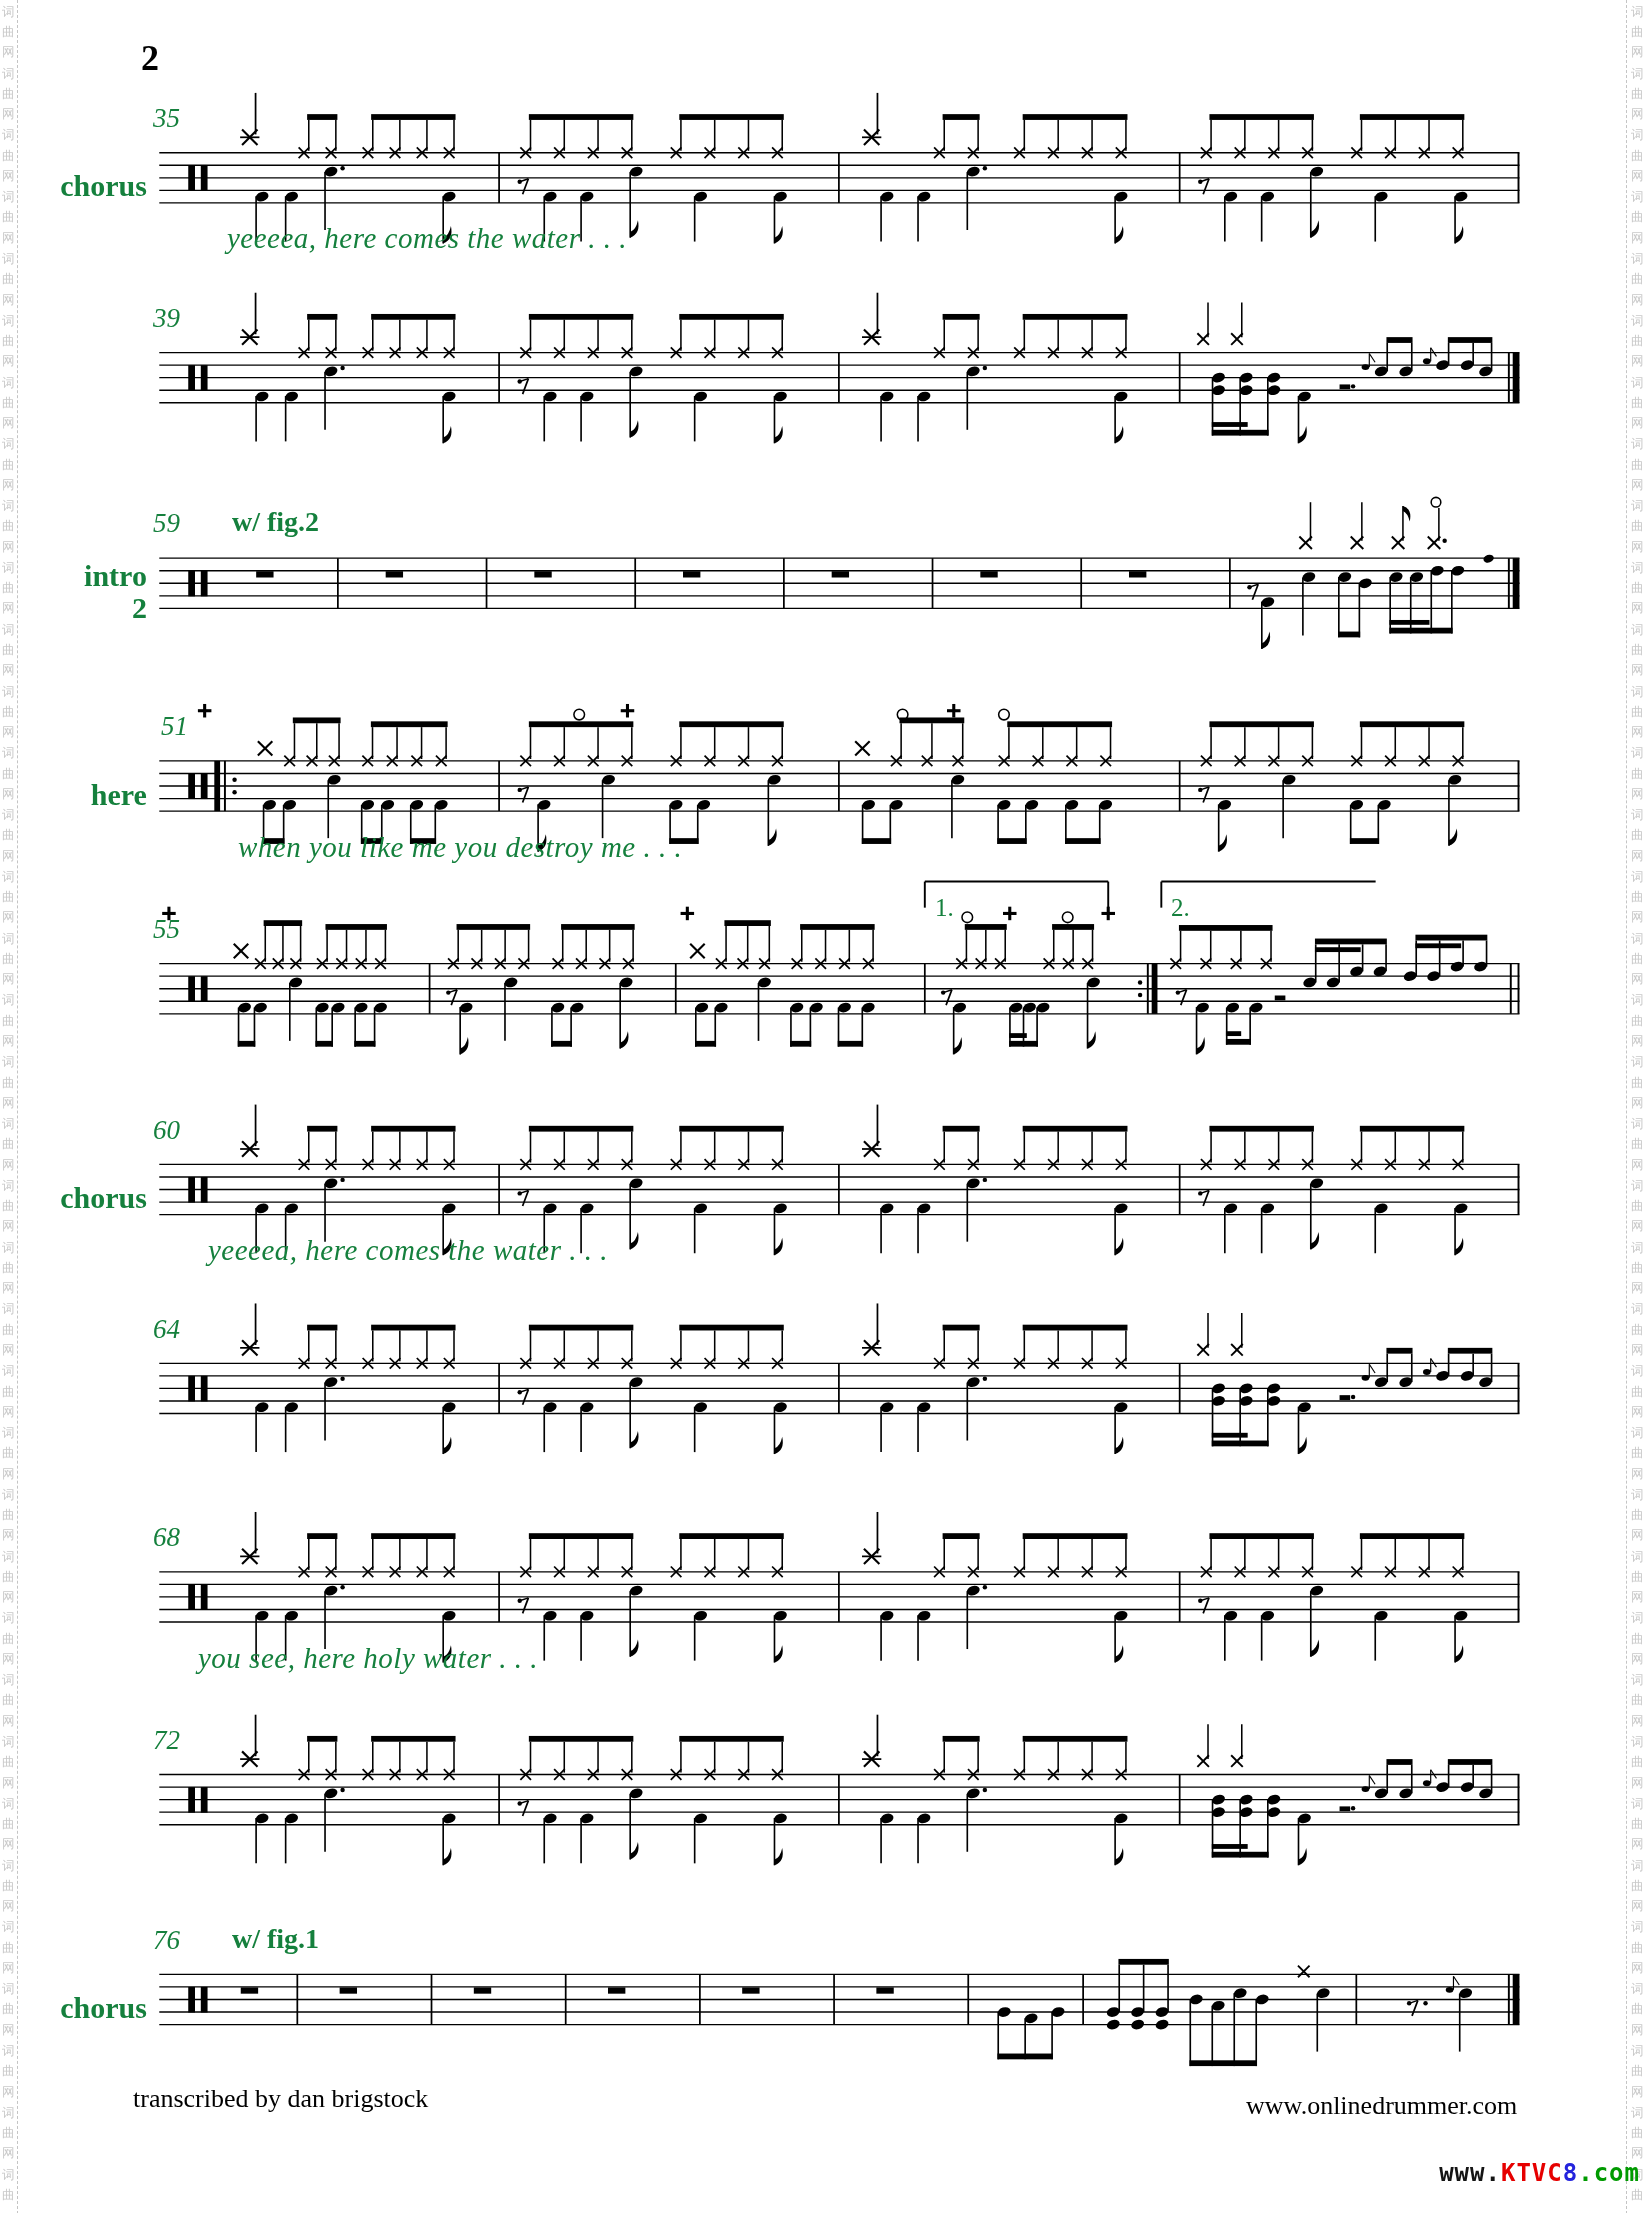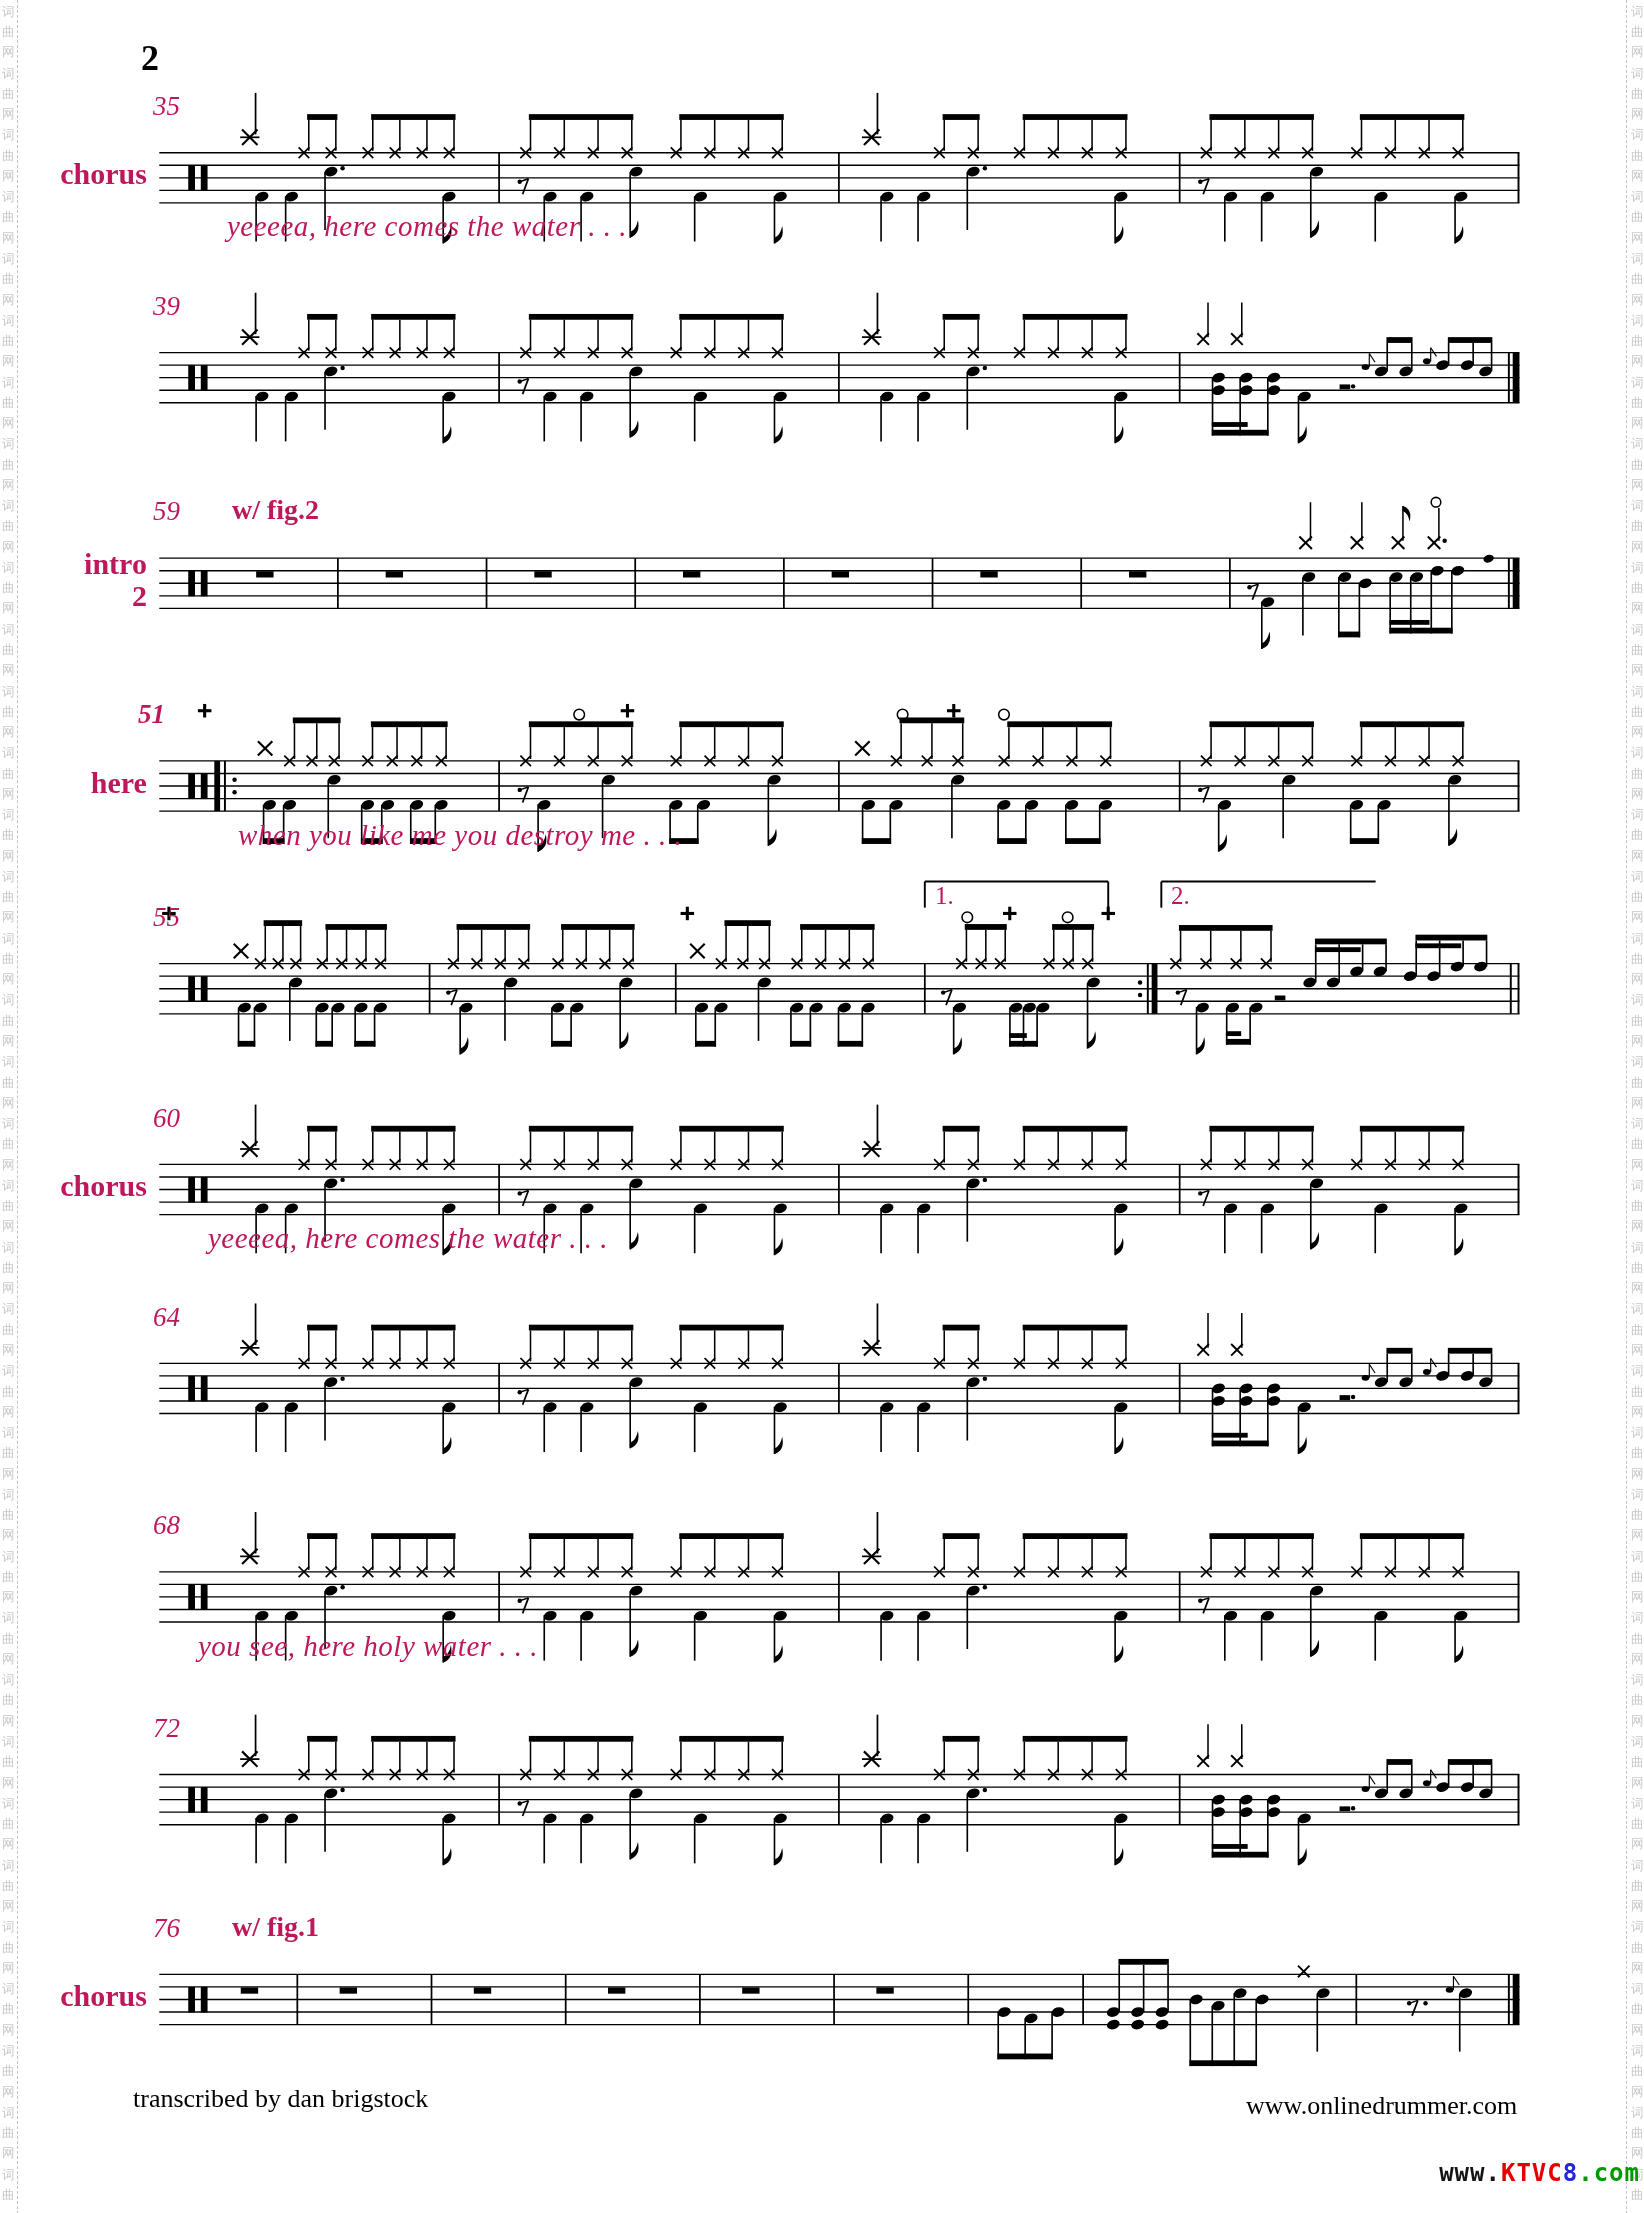--- a/index.html
+++ b/index.html
@@ -1,20 +1,20 @@
 <!DOCTYPE html>
 <html><head>
 <meta charset="utf-8">
 <style>
   html,body{margin:0;padding:0;}
   body{width:1644px;height:2214px;background:#ffffff;position:relative;
        font-family:"Liberation Serif", serif;color:#000;}
   .page{position:absolute;inset:0;overflow:hidden;background:#fff;}
   svg{position:absolute;left:0;top:0;}
-  .txt{position:absolute;color:#be185d;white-space:nowrap;}
+  .txt{position:absolute;color:#15803d;white-space:nowrap;margin-top:12px;}
   .pagenum{position:absolute;left:141px;top:37px;font-weight:bold;font-size:36px;}
   .mnum{font-style:italic;font-size:27px;}
   .syslabel{font-weight:bold;font-size:30px;left:1.9px;width:145px;text-align:right;line-height:32px;}
   .annot{font-weight:bold;font-size:28px;}
   .lyrics{font-style:italic;font-size:29px;letter-spacing:0.5px;}
   .endlabel{font-size:25px;}
   .footer-left{position:absolute;left:133px;top:2084px;font-size:26px;}
   .footer-right{position:absolute;left:1246px;top:2091px;font-size:26px;}
   .watermark{position:absolute;left:1381px;top:2159px;width:259px;text-align:right;}
   .wm{font-family:"DejaVu Sans Mono", monospace;font-weight:bold;font-size:24px;letter-spacing:1px;}
@@ -1774,21 +1774,21 @@
 
   <div id="text-layer">
       <div class="txt mnum" style="left: 153px; top: 91px;">35</div>
       <div class="txt syslabel" style="left: 1.9px; top: 158px;">chorus</div>
       <div class="txt lyrics" style="left: 227px; top: 210px;">yeeeea, here comes the water . . .</div>
       <div class="txt mnum" style="left: 153px; top: 291px;">39</div>
       <div class="txt mnum" style="left: 153px; top: 496px;">59</div>
       <div class="txt syslabel" style="left: 1.9px; top: 548px;">intro</div>
       <div class="txt syslabel" style="left: 1.9px; top: 580px; padding-right: 21px;">2</div>
       <div class="txt annot" style="left: 232px; top: 494px;">w/ fig.2</div>
-      <div class="txt mnum" style="left: 138px; top: 699px; font-weight: bold;">51</div>
+      <div class="txt mnum" style="left: 161px; top: 699px;">51</div>
       <div class="txt syslabel" style="left: 1.9px; top: 767px;">here</div>
       <div class="txt lyrics" style="left: 238px; top: 819px;">when you like me you destroy me . . .</div>
       <div class="txt endlabel" style="left: 935px; top: 882px;">1.</div>
       <div class="txt endlabel" style="left: 1171px; top: 882px;">2.</div>
       <div class="txt mnum" style="left: 153px; top: 902px;">55</div>
       <div class="txt mnum" style="left: 153px; top: 1103px;">60</div>
       <div class="txt syslabel" style="left: 1.9px; top: 1170px;">chorus</div>
       <div class="txt lyrics" style="left: 208px; top: 1222px;">yeeeea, here comes the water . . .</div>
       <div class="txt mnum" style="left: 153px; top: 1302px;">64</div>
       <div class="txt mnum" style="left: 153px; top: 1510px;">68</div>

